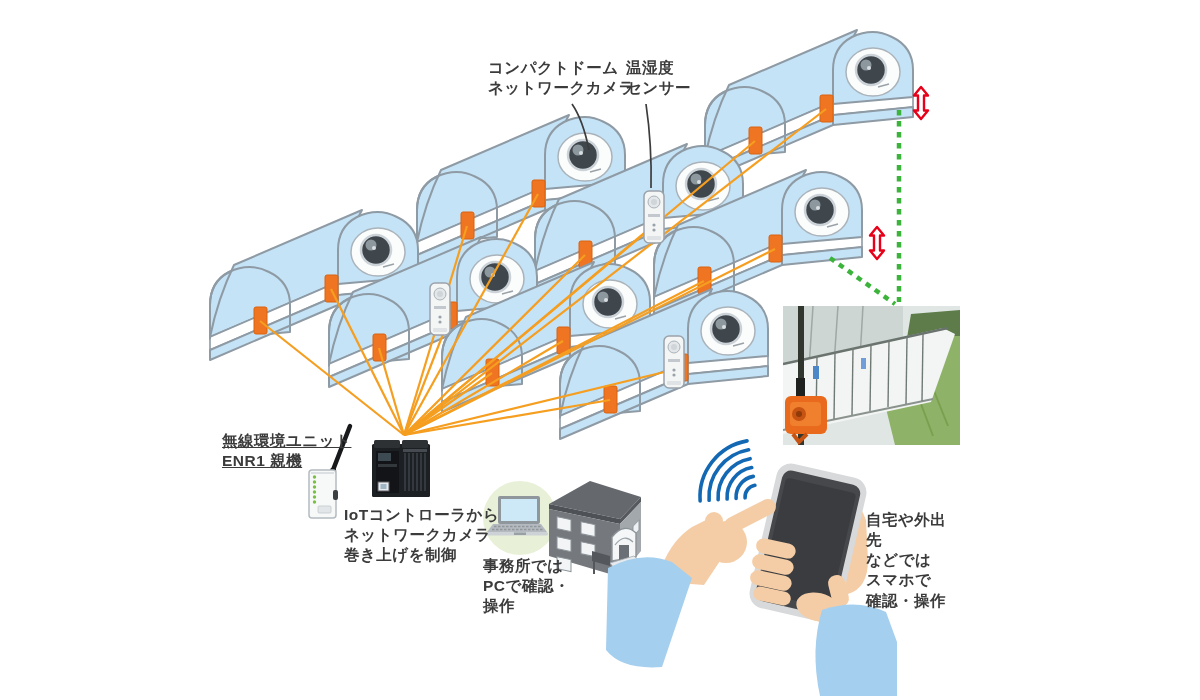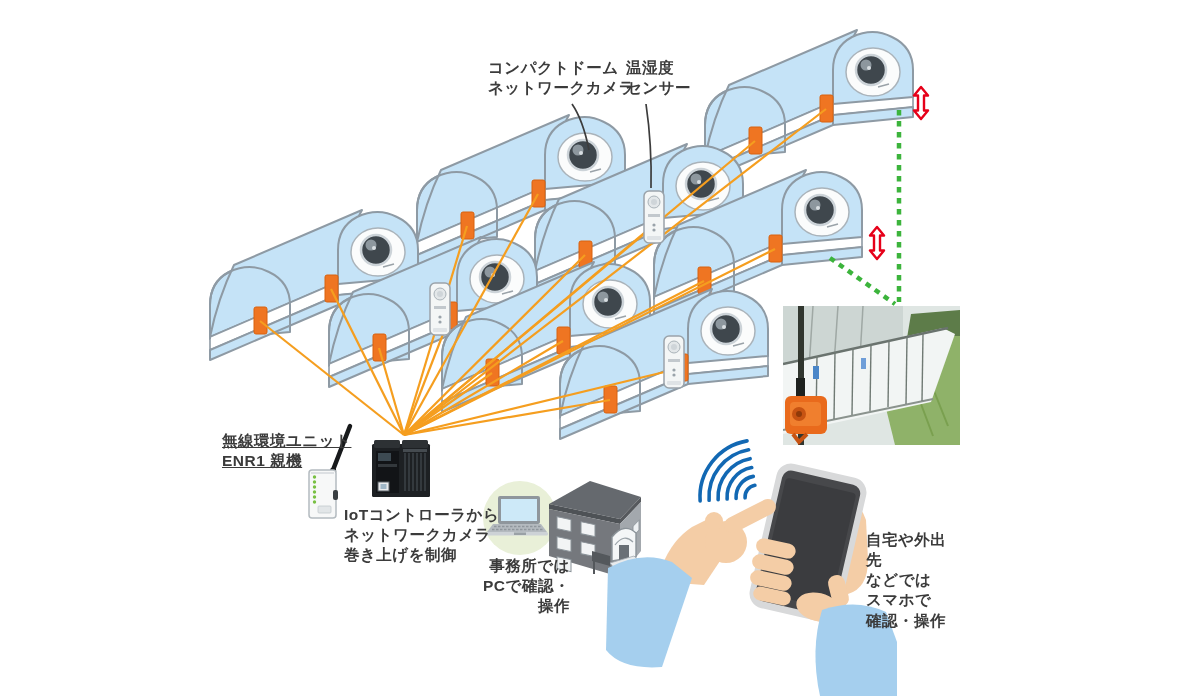--- a/index.html
+++ b/index.html
@@ -279,21 +279,21 @@
 <div class="lbl" style="left:626px; top:58px;">温湿度
 センサー</div>
 
 <div class="lbl" style="left:222px; top:431px;text-decoration:underline;">無線環境ユニット
 ENR1 親機</div>
 
 <div class="lbl" style="left:344px; top:505px;">IoTコントローラから
 ネットワークカメラ
 巻き上げを制御</div>
 
-<div class="lbl" style="left:483px; top:556px;text-align:right;">事務所では
+<div class="lbl" style="left:483px; top:556px;">事務所では
 PCで確認・
 操作</div>
 
-<div class="lbl" style="left:866px; top:510px;margin-top:20px;">自宅や外出先
+<div class="lbl" style="left:866px; top:510px;">自宅や外出先
 などでは
 スマホで
 確認・操作</div>
 </div>
 
 </body></html>

